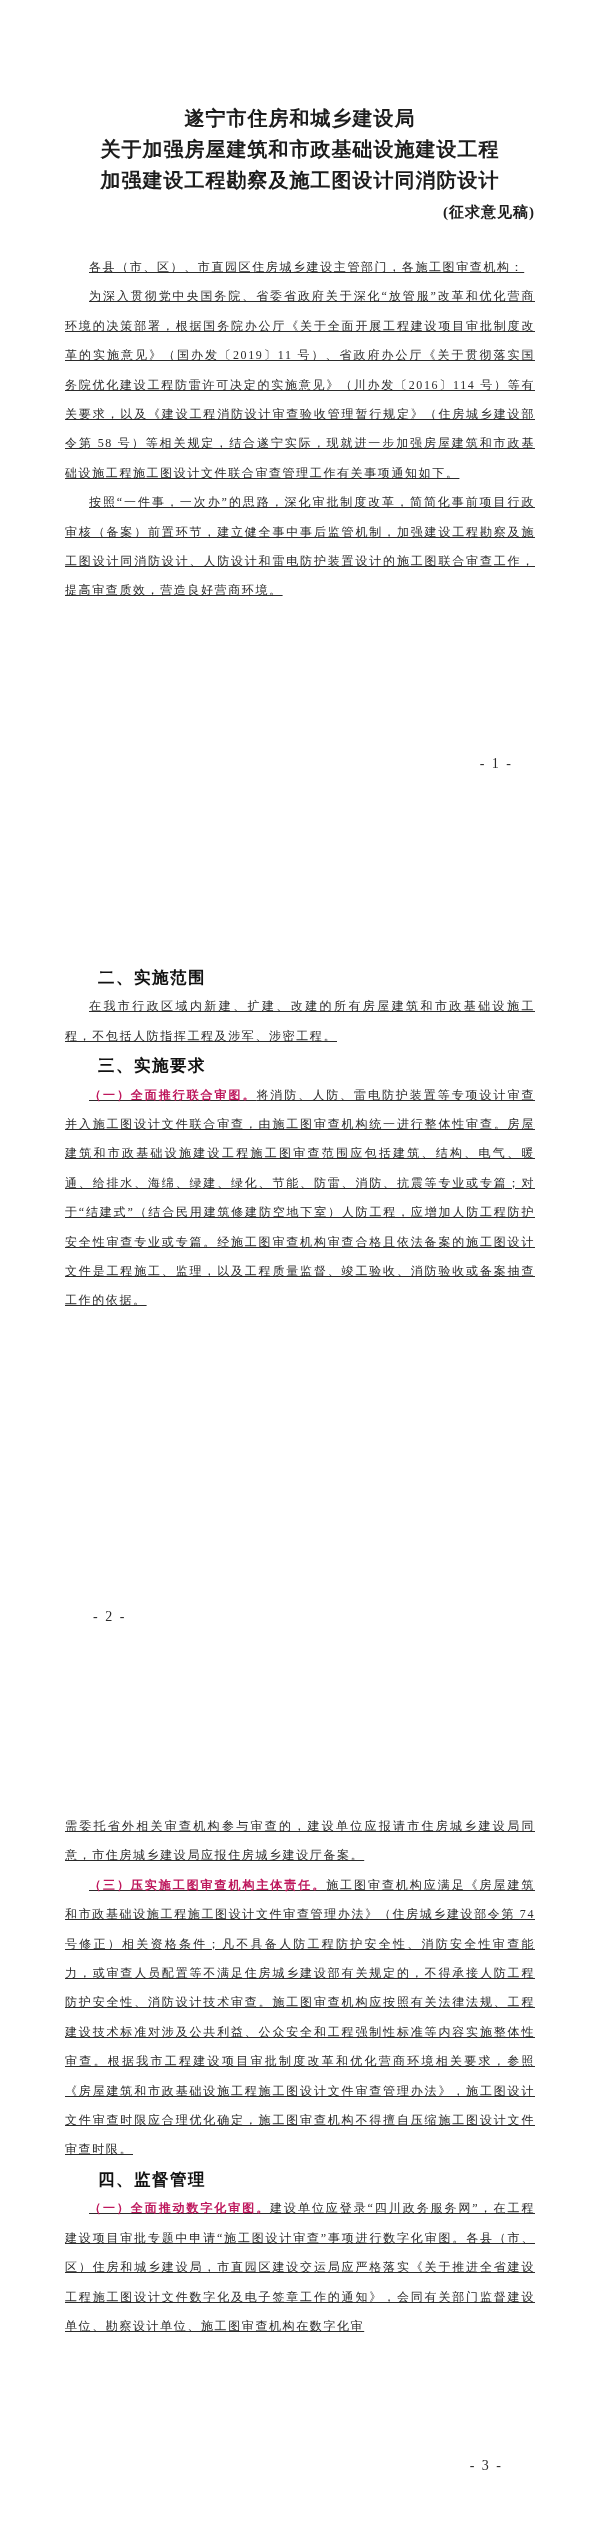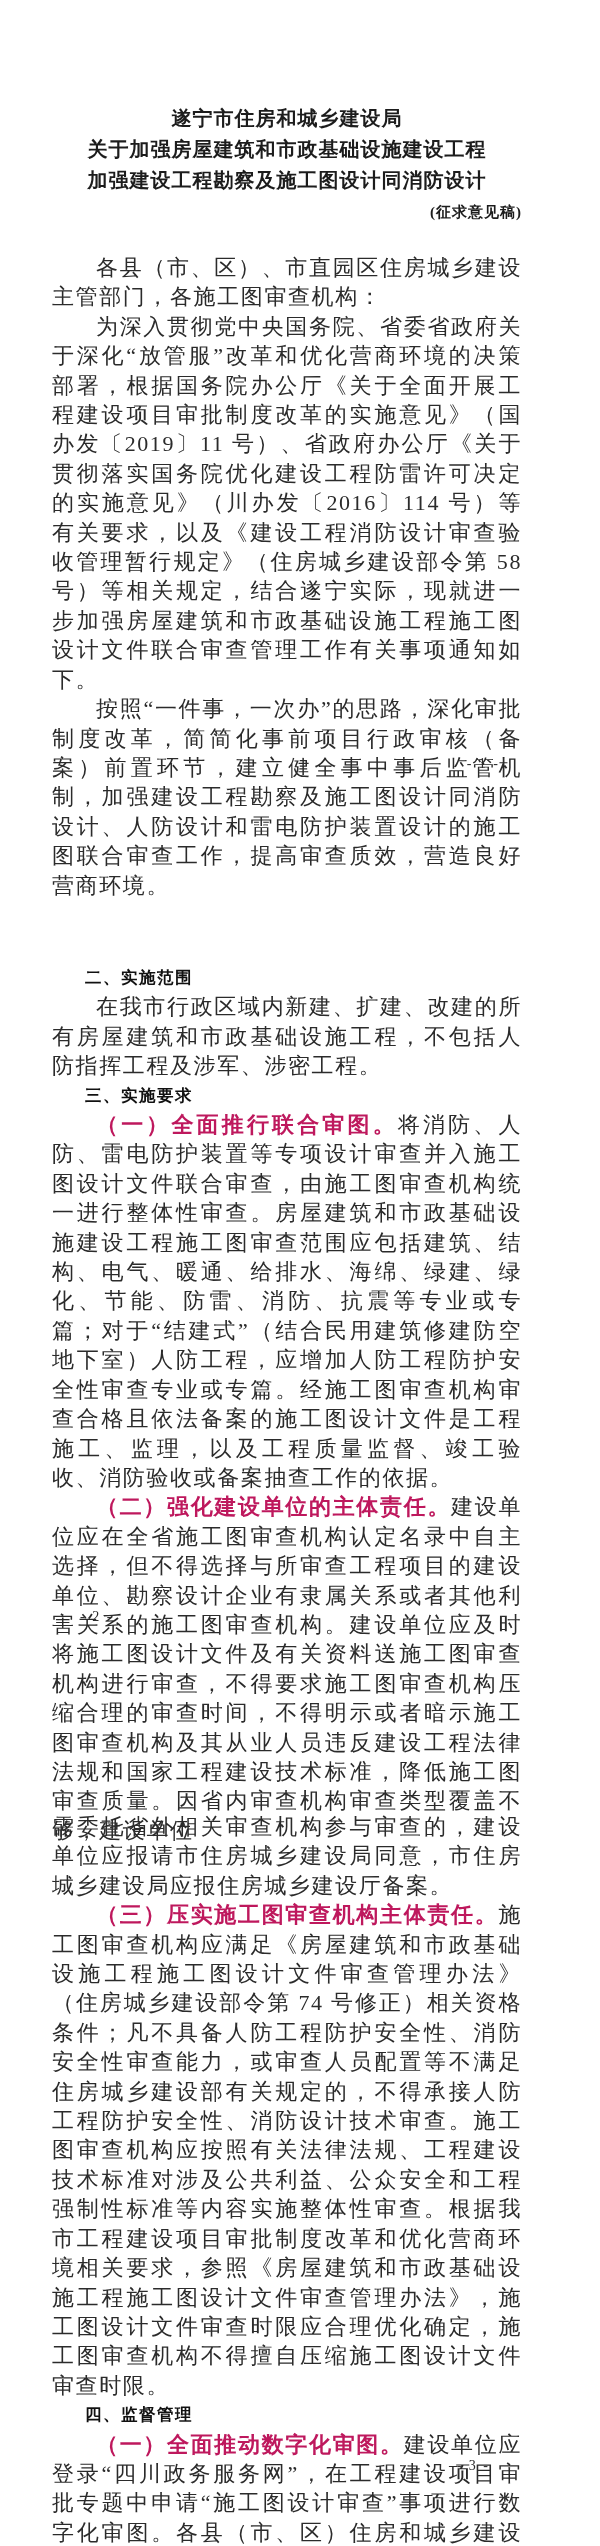--- a/index.html
+++ b/index.html
@@ -7,21 +7,21 @@
     position: relative;
     width: 600px;
     height: 2546px;
     background: #ffffff;
     color: #2b2b2b;
     font-family: "Liberation Serif", "DejaVu Serif", serif;
     overflow: hidden;
   }
   .page {
     position: absolute;
-    left: 52px;
+    left: 65px;
     width: 470px;
   }
   .page-1 { top: 0;      height: 790px; }
   .page-2 { top: 956px;  height: 670px; }
   .page-3 { top: 1806px; height: 680px; }
 
   .title {
     margin: 103px 0 0 0;
     text-align: center;
     font-size: 20px;
@@ -35,25 +35,26 @@
     text-align: right;
     font-size: 15px;
     font-weight: bold;
     letter-spacing: 1px;
     color: #1c1c1c;
   }
   .body-start { margin-top: 31px !important; }
 
   .para {
     margin: 0;
-    font-size: 22px;
+    font-size: 12px;
     line-height: 29.4px;
     letter-spacing: 1.6px;
     text-align: justify;
     text-indent: 2em;
+    text-decoration: underline;
   }
   .para.no-indent { text-indent: 0; }
   .sec-heading {
     margin: 0;
     font-family: "Liberation Sans", "DejaVu Sans", sans-serif;
     font-size: 16.5px;
     font-weight: bold;
     line-height: 29.4px;
     letter-spacing: 1.5px;
     text-indent: 2em;
@@ -92,21 +93,20 @@
     <p class="para">按照“一件事，一次办”的思路，深化审批制度改革，简简化事前项目行政审核（备案）前置环节，建立健全事中事后监管机制，加强建设工程勘察及施工图设计同消防设计、人防设计和雷电防护装置设计的施工图联合审查工作，提高审查质效，营造良好营商环境。</p>
 
     <div class="page-num">- 1 -</div>
   </section>
 
   <section class="page page-2">
     <p class="sec-heading first-heading">二、实施范围</p>
     <p class="para">在我市行政区域内新建、扩建、改建的所有房屋建筑和市政基础设施工程，不包括人防指挥工程及涉军、涉密工程。</p>
     <p class="sec-heading">三、实施要求</p>
     <p class="para"><span class="lead">（一）全面推行联合审图。</span><span>将消防、人防、雷电防护装置等专项设计审查并入施工图设计文件联合审查，由施工图审查机构统一进行整体性审查。房屋建筑和市政基础设施建设工程施工图审查范围应包括建筑、结构、电气、暖通、给排水、海绵、绿建、绿化、节能、防雷、消防、抗震等专业或专篇；对于“结建式”（结合民用建筑修建防空地下室）人防工程，应增加人防工程防护安全性审查专业或专篇。经施工图审查机构审查合格且依法备案的施工图设计文件是工程施工、监理，以及工程质量监督、竣工验收、消防验收或备案抽查工作的依据。</span></p>
-    <p class="para"><span class="lead">（二）强化建设单位的主体责任。</span><span>建设单位应在全省施工图审查机构认定名录中自主选择，但不得选择与所审查工程项目的建设单位、勘察设计企业有隶属关系或者其他利害关系的施工图审查机构。建设单位应及时将施工图设计文件及有关资料送施工图审查机构进行审查，不得要求施工图审查机构压缩合理的审查时间，不得明示或者暗示施工图审查机构及其从业人员违反建设工程法律法规和国家工程建设技术标准，降低施工图审查质量。因省内审查机构审查类型覆盖不够，建设单位</span></p>
 
     <div class="page-num">- 2 -</div>
   </section>
 
   <section class="page page-3">
     <p class="para no-indent first-para">需委托省外相关审查机构参与审查的，建设单位应报请市住房城乡建设局同意，市住房城乡建设局应报住房城乡建设厅备案。</p>
     <p class="para"><span class="lead">（三）压实施工图审查机构主体责任。</span><span>施工图审查机构应满足《房屋建筑和市政基础设施工程施工图设计文件审查管理办法》（住房城乡建设部令第 74 号修正）相关资格条件；凡不具备人防工程防护安全性、消防安全性审查能力，或审查人员配置等不满足住房城乡建设部有关规定的，不得承接人防工程防护安全性、消防设计技术审查。施工图审查机构应按照有关法律法规、工程建设技术标准对涉及公共利益、公众安全和工程强制性标准等内容实施整体性审查。根据我市工程建设项目审批制度改革和优化营商环境相关要求，参照《房屋建筑和市政基础设施工程施工图设计文件审查管理办法》，施工图设计文件审查时限应合理优化确定，施工图审查机构不得擅自压缩施工图设计文件审查时限。</span></p>
     <p class="sec-heading">四、监督管理</p>
     <p class="para"><span class="lead">（一）全面推动数字化审图。</span><span>建设单位应登录“四川政务服务网”，在工程建设项目审批专题中申请“施工图设计审查”事项进行数字化审图。各县（市、区）住房和城乡建设局，市直园区建设交运局应严格落实《关于推进全省建设工程施工图设计文件数字化及电子签章工作的通知》，会同有关部门监督建设单位、勘察设计单位、施工图审查机构在数字化审</span></p>
 

